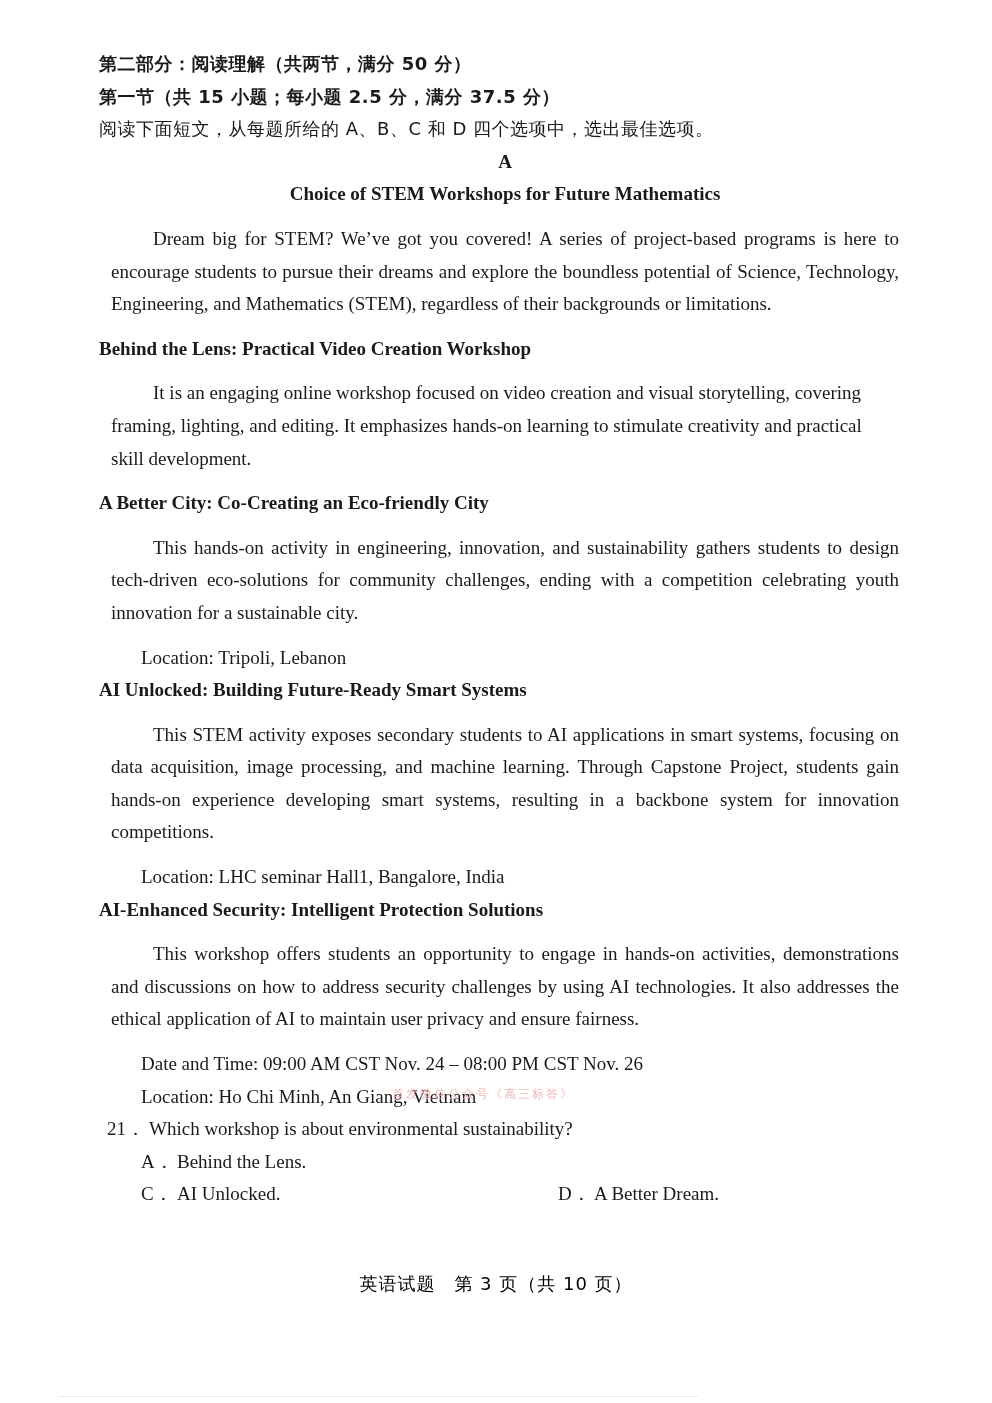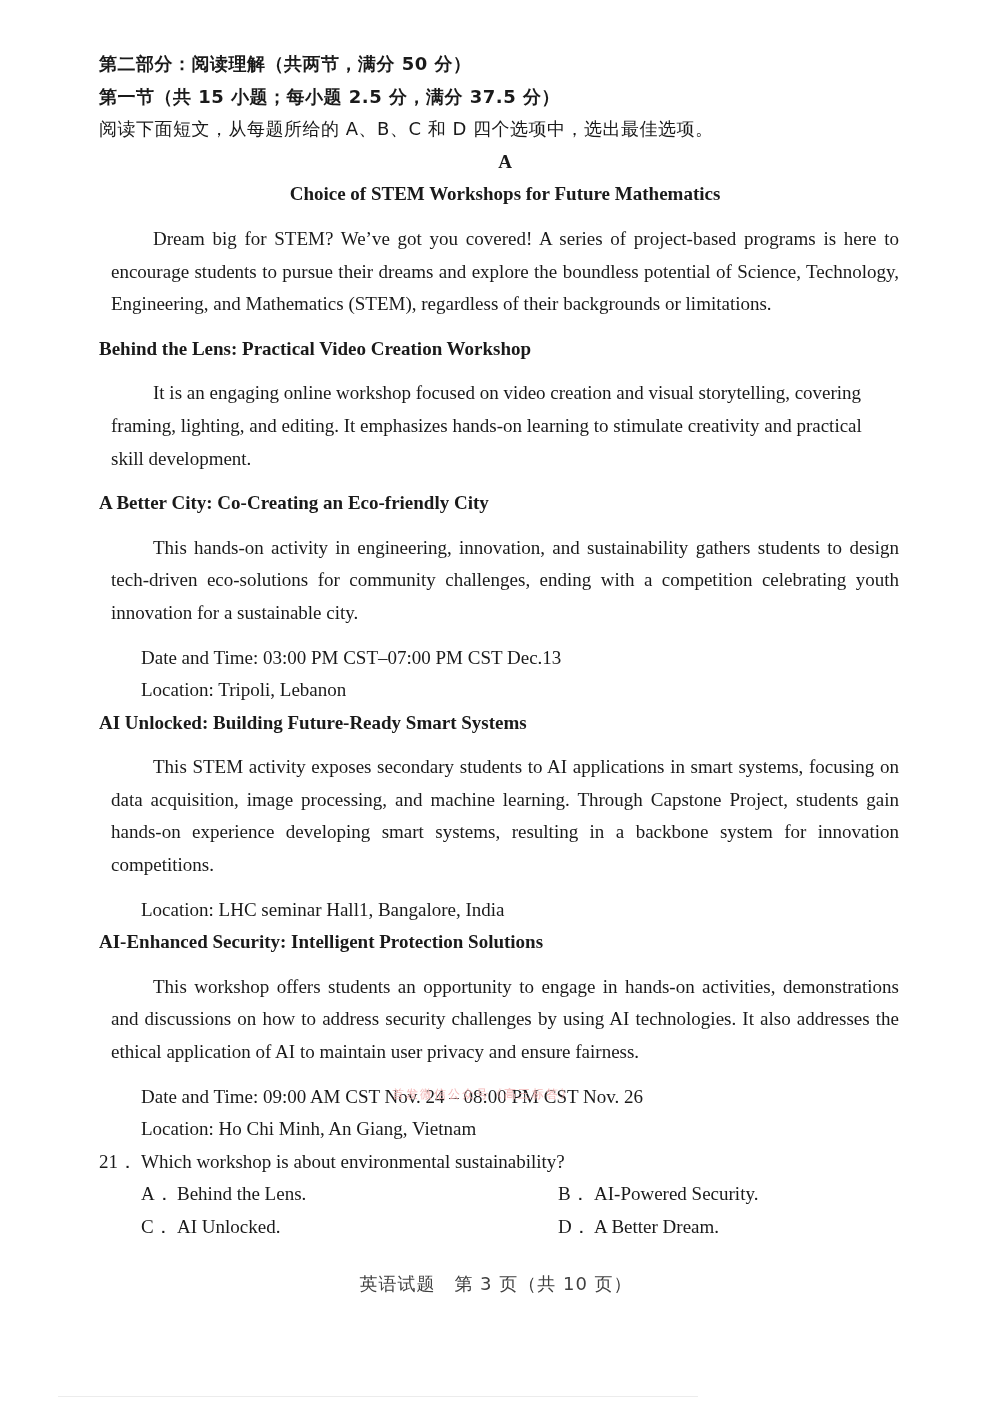--- a/index.html
+++ b/index.html
@@ -59,20 +59,21 @@
       height: 32.6px;
       white-space: nowrap;
     }
     .question {
       font-size: 19px;
       line-height: 32.6px;
     }
     .q-num {
       display: inline-block;
       width: 42px;
+      margin-left: 8px;
     }
     .options {
       position: relative;
       height: 65px;
     }
     .opt {
       position: absolute;
       font-size: 19px;
       line-height: 32.6px;
       white-space: nowrap;
@@ -83,21 +84,21 @@
     }
     .footer {
       position: absolute;
       top: 1272px;
       left: 0;
       width: 992px;
       text-align: center;
       font-family: "DejaVu Sans", sans-serif;
       font-size: 18px;
       letter-spacing: 1px;
-      color: #404040;
+      color: #000000;
     }
     .watermark {
       position: absolute;
       left: 392px;
       top: 1086px;
       font-family: "DejaVu Sans", sans-serif;
       font-size: 12px;
       color: #f2b8b8;
       letter-spacing: 2px;
       white-space: nowrap;
@@ -127,21 +128,20 @@
   <p class="para">Dream big for STEM? We’ve got you covered! A series of project-based programs is here to encourage students to pursue their dreams and explore the boundless potential of Science, Technology, Engineering, and Mathematics (STEM), regardless of their backgrounds or limitations.</p>
 
   <div>
     <div class="section-title">Behind the Lens: Practical Video Creation Workshop</div>
     <p class="para" style="text-align:left;">It is an engaging online workshop focused on video creation and visual storytelling, covering framing, lighting, and editing. It emphasizes hands-on learning to stimulate creativity and practical skill development.</p>
   </div>
 
   <div>
     <div class="section-title">A Better City: Co-Creating an Eco-friendly City</div>
     <p class="para">This hands-on activity in engineering, innovation, and sustainability gathers students to design tech-driven eco-solutions for community challenges, ending with a competition celebrating youth innovation for a sustainable city.</p>
-    <div class="line indent">Date and Time: 03:00 PM CST–07:00 PM CST Dec.13</div>
     <div class="line indent">Location: Tripoli, Lebanon</div>
   </div>
 
   <div>
     <div class="section-title">AI Unlocked: Building Future-Ready Smart Systems</div>
     <p class="para">This STEM activity exposes secondary students to AI applications in smart systems, focusing on data acquisition, image processing, and machine learning. Through Capstone Project, students gain hands-on experience developing smart systems, resulting in a backbone system for innovation competitions.</p>
     <div class="line indent">Location: LHC seminar Hall1, Bangalore, India</div>
   </div>
 
   <div>
@@ -152,23 +152,20 @@
   </div>
 
   <div>
     <div class="question">
       <span class="q-num">21．</span><span>Which workshop is about environmental sustainability?</span>
     </div>
     <div class="options">
       <div class="opt" style="left:42px; top:0;">
         <span class="opt-letter">A．</span><span>Behind the Lens.</span>
       </div>
-      <div class="opt" style="left:459px; top:0;">
-        <span class="opt-letter">B．</span><span>AI-Powered Security.</span>
-      </div>
       <div class="opt" style="left:42px; top:32.6px;">
         <span class="opt-letter">C．</span><span>AI Unlocked.</span>
       </div>
       <div class="opt" style="left:459px; top:32.6px;">
         <span class="opt-letter">D．</span><span>A Better Dream.</span>
       </div>
     </div>
   </div>
 
 </div>

